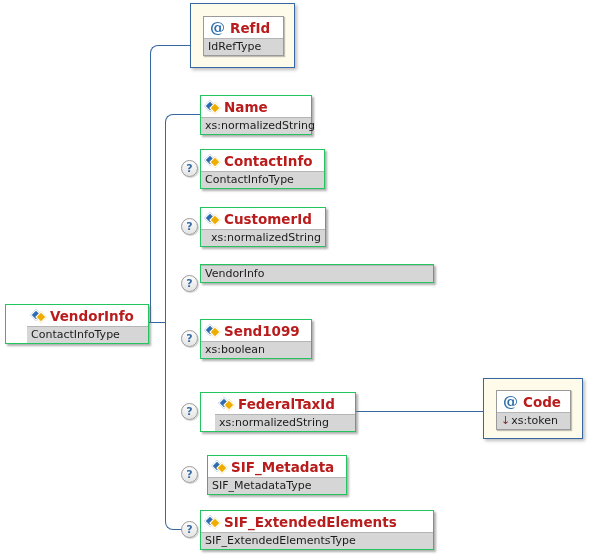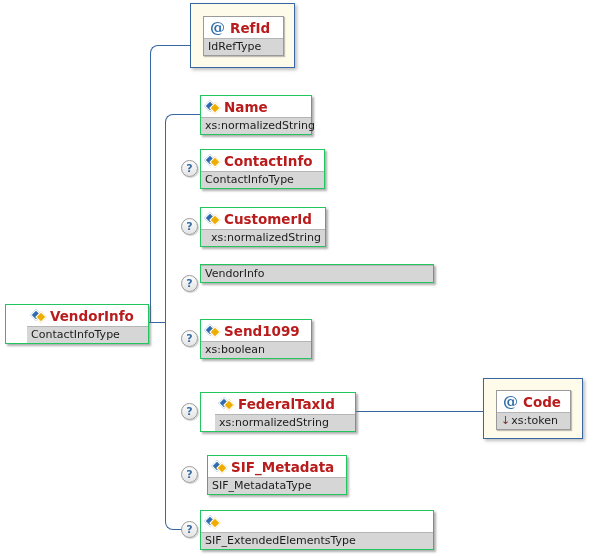--- a/index.html
+++ b/index.html
@@ -162,20 +162,21 @@
     <div class="type-row">SIF_MetadataType</div>
   </div>
 
   <div class="opt" style="left:181px;top:521px;">?</div>
   <div class="ebox" style="left:200px;top:510px;width:232px;">
     <div class="name-row">
       <span class="el-icon">
           <i class="d d-blue"></i>
           <i class="d d-gold"></i>
         </span>
+      <span class="ename">SIF_ExtendedElements</span>
     </div>
     <div class="type-row">SIF_ExtendedElementsType</div>
   </div>
 
   <div class="attr-wrap" style="left:483px;top:378px;width:100px;height:61px;">
     <div class="abox" style="left:12px;top:11px;width:73px;">
       <div class="name-row" style="padding-left:6px;">
         <span class="at">@</span>
         <span class="ename">Code</span>
       </div>

